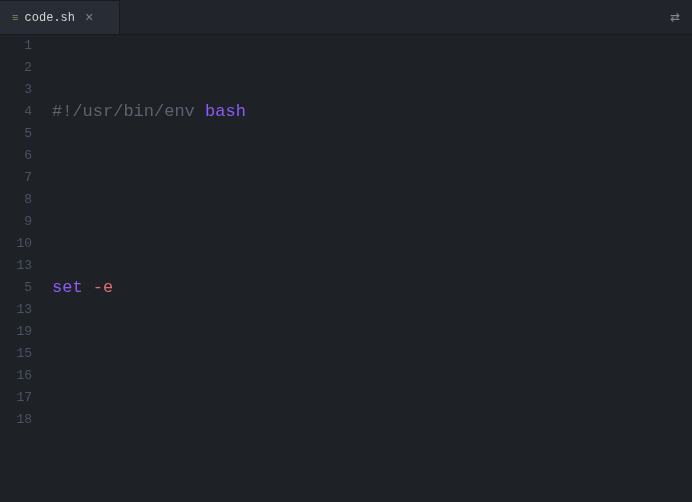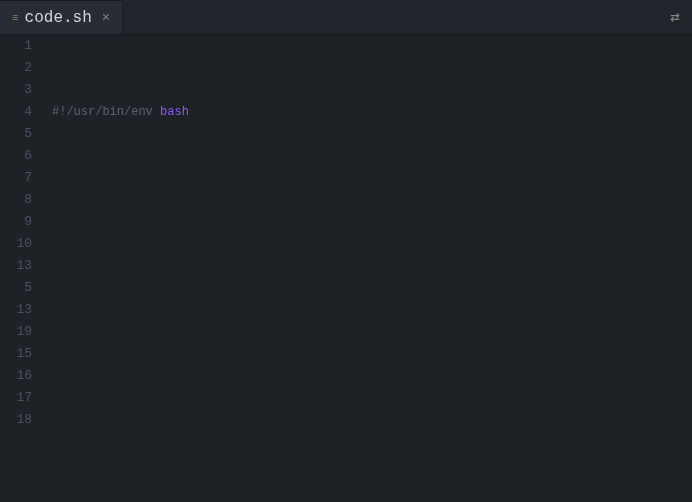--- a/index.html
+++ b/index.html
@@ -37,21 +37,21 @@
       border-top: 1px solid #181a1f;
       gap: 6px;
       cursor: pointer;
       min-width: 120px;
     }
     .tab-icon {
       font-size: 11px;
       color: #6a9955;
     }
     .tab-name {
-      font-size: 16px;
+      font-size: 12px;
       color: #d4d4d4;
     }
     .tab-close {
       font-size: 14px;
       color: #858585;
       cursor: pointer;
       margin-left: 4px;
     }
     .tab-right {
       display: flex;
@@ -85,21 +85,21 @@
       height: 22px;
     }
     .code-content {
       flex: 1;
       padding-left: 8px;
       overflow-x: auto;
       overflow-y: hidden;
       line-height: 22px;
       white-space: pre;
       color: #abb2bf;
-      font-size: 12px;
+      font-size: 17px;
     }
     .code-content .line {
       height: 22px;
       display: flex;
       align-items: center;
     }
     
     .kw { color: #8b5cf6; } 
     .str { color: #98c379; } 
     .var { color: #e06c75; } 
@@ -144,20 +144,21 @@
     <div>17</div>
     <div>18</div>
   </div>
 
   <div class="code-content">
     
     <div class="line"><span class="shebang">#!/usr/bin/env&nbsp;</span><span class="kw">bash</span></div>
     
     <div class="line">&nbsp;</div>
     
+    <div class="line"><span class="kw">set</span><span class="punct"> </span><span style="color:#e06c75;">-e</span></div>
     
     <div class="line">&nbsp;</div>
     
     
     
     
     
     
     
     

